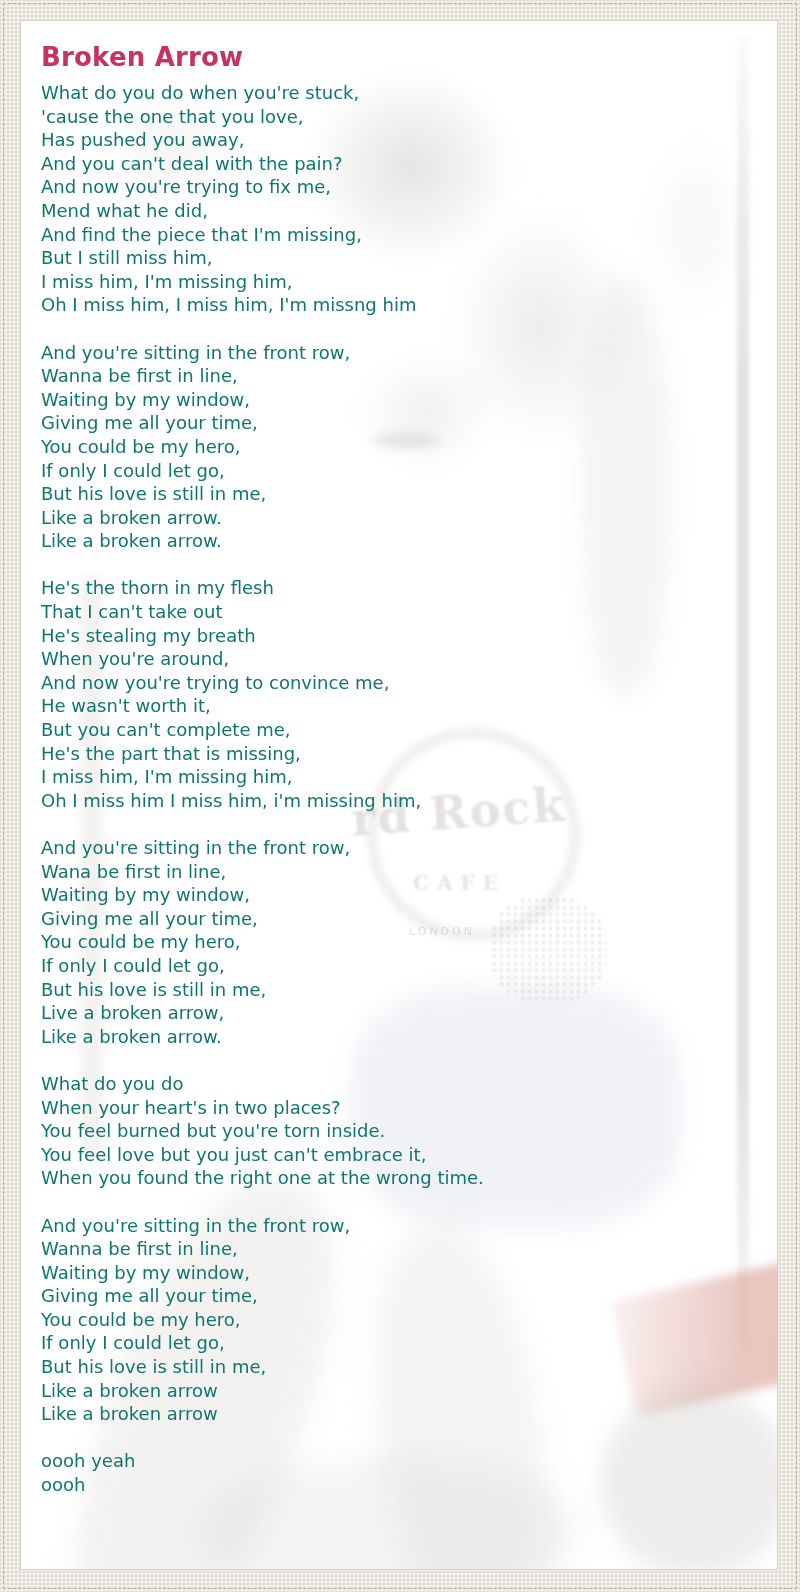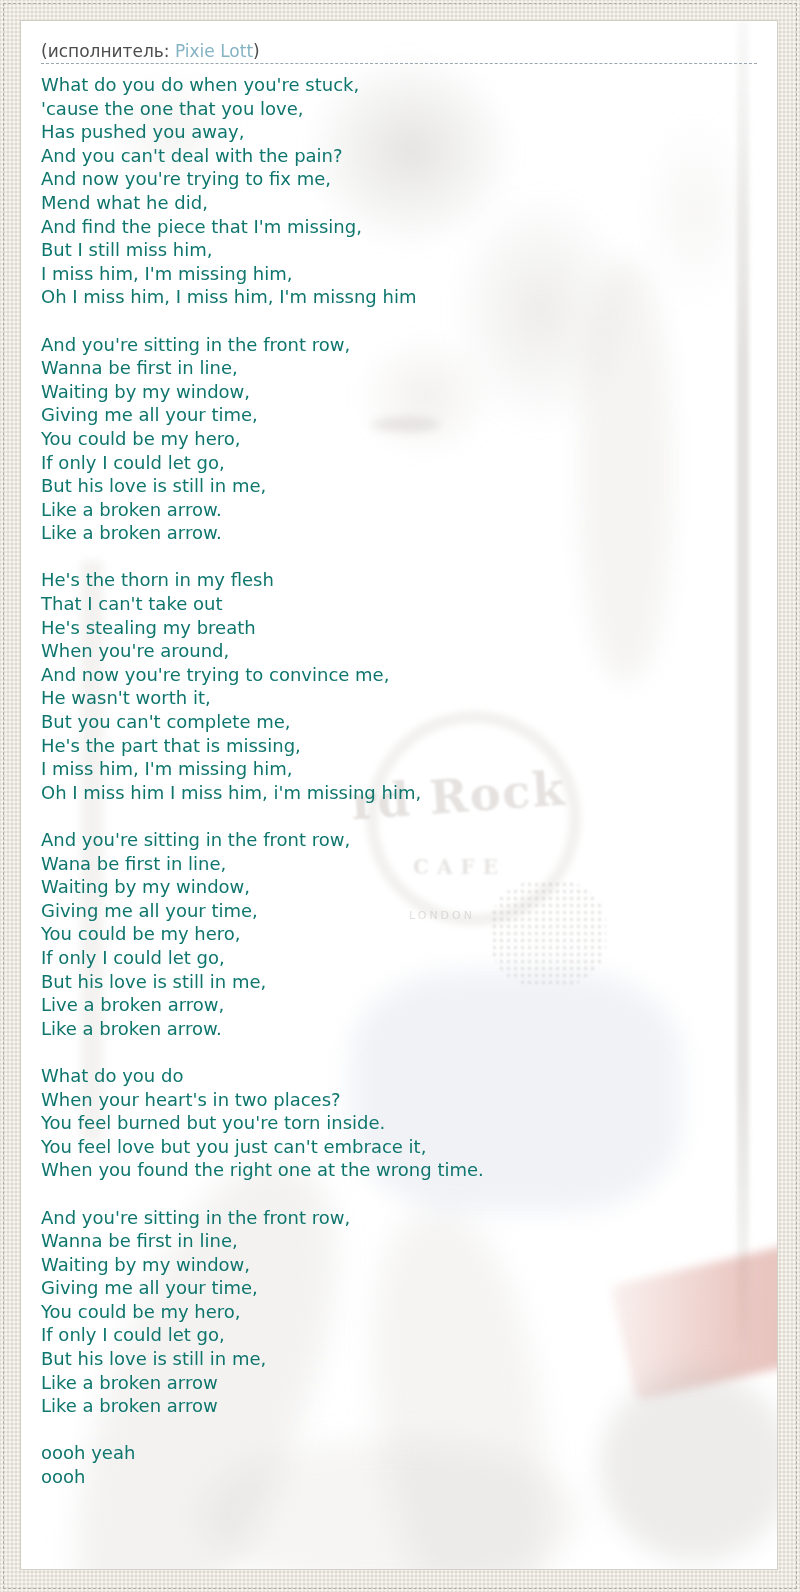--- a/index.html
+++ b/index.html
@@ -31,21 +31,21 @@
     left: 20px;
     top: 20px;
     width: 758px;
     height: 1550px;
     background: #ffffff;
     border: 1px solid #d2cec8;
     overflow: hidden;
   }
   
   .photo { position: absolute; inset: 0; pointer-events: none; overflow: hidden; }
-  .photo > div, .photo > span { position: absolute; }
+  .photo > div, .photo > span { position: absolute; margin-top: 16px; }
   .hair-blob-1 { left: 240px; top: -10px; width: 300px; height: 280px;
     background: radial-gradient(closest-side, rgba(168,165,160,0.30), rgba(168,165,160,0) 72%);
     filter: blur(8px); }
   .hair-blob-2 { left: 390px; top: 120px; width: 260px; height: 340px;
     background: radial-gradient(closest-side, rgba(175,170,165,0.22), rgba(175,170,165,0) 72%);
     filter: blur(9px); }
   .top-left-mottle { left: 60px; top: 30px; width: 180px; height: 160px;
     background: radial-gradient(closest-side, rgba(200,197,192,0.20), rgba(200,197,192,0) 75%);
     filter: blur(10px); }
   .top-right-mottle { left: 600px; top: 60px; width: 150px; height: 260px;
@@ -145,21 +145,21 @@
       <div class="sequins"></div>
       <div class="shorts-blob"></div>
       <div class="leg-left"></div>
       <div class="leg-right"></div>
       <div class="seat-red"></div>
       <div class="seat-shadow"></div>
       <div class="bottom-mottle"></div>
     </div>
 
     <div class="content">
-      <div class="subtitle"><span>(исполнитель: </span><a href="#" class="artist">Pixie Lott</a><span>)</span></div>
+      <h1 class="title">Broken Arrow</h1>
       <div class="lyrics">What do you do when you're stuck,
 'cause the one that you love,
 Has pushed you away,
 And you can't deal with the pain?
 And now you're trying to fix me,
 Mend what he did,
 And find the piece that I'm missing,
 But I still miss him,
 I miss him, I'm missing him,
 Oh I miss him, I miss him, I'm missng him

